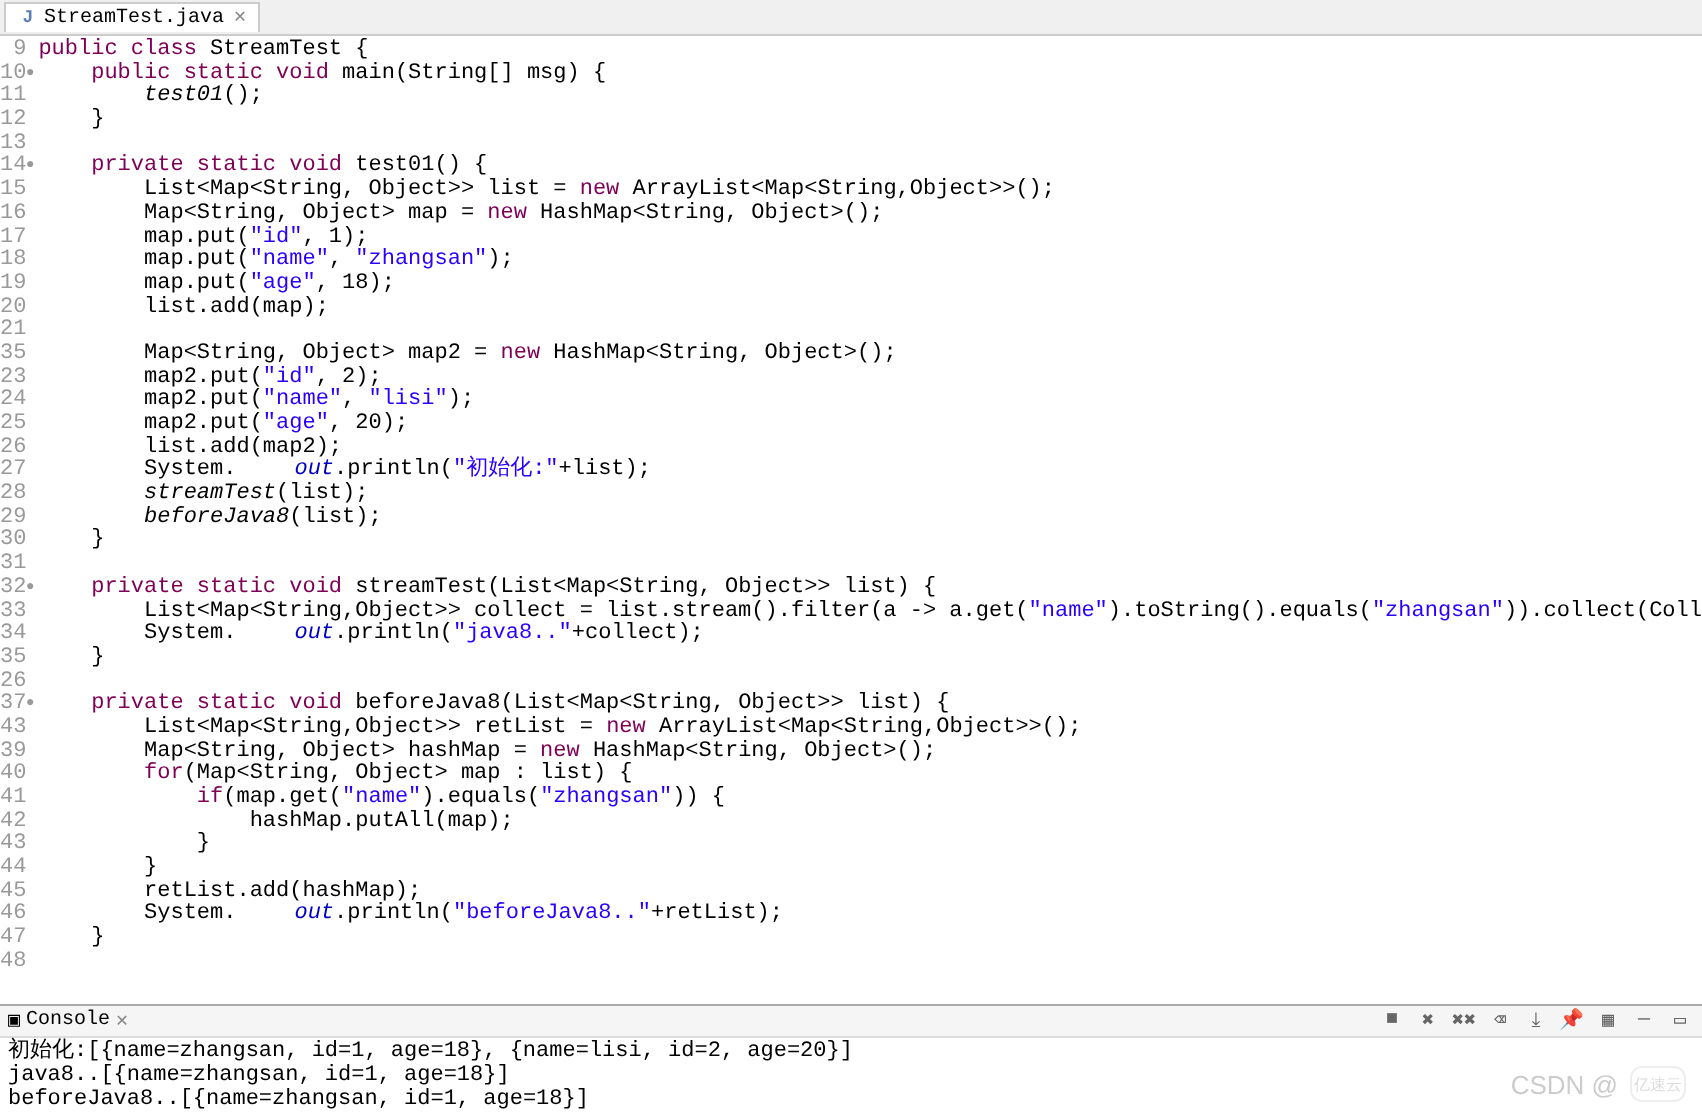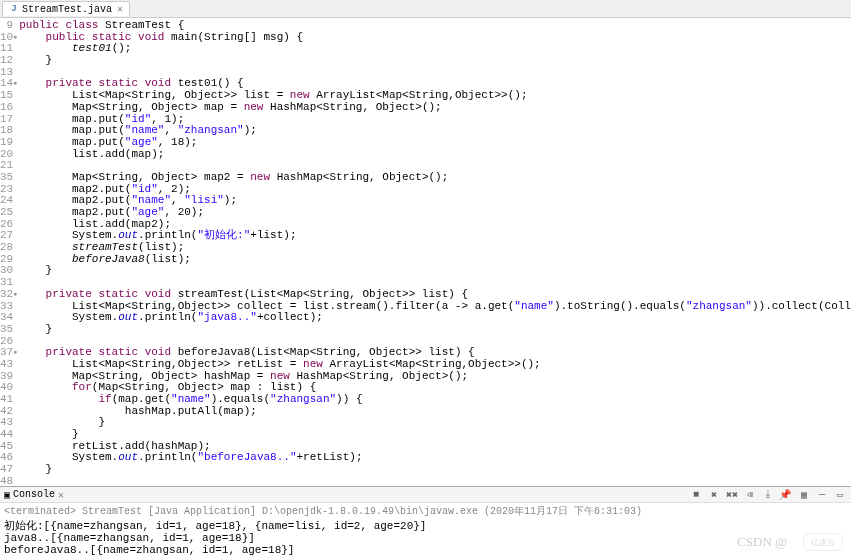--- a/index.html
+++ b/index.html
@@ -9,30 +9,30 @@
     .tab-icon { width: 10px; height: 10px; display: inline-flex; align-items: center; justify-content: center; color: #5a7fb5; font-weight: bold; font-size: 9px; }
     .tab-close { color: #888; font-size: 10px; margin-left: 2px; }
     .editor { display: flex; height: 468px; overflow: auto; background: #fff; }
     .gutter { width: 36px; text-align: right; padding-right: 6px; color: #999; background: #fff; user-select: none; font-size: 11px; line-height: 11.7px; padding-top: 2px; }
     .gutter .ln { height: 11.7px; position: relative; }
     .gutter .marker::after { content: "●"; color: #999; position: absolute; right: -4px; font-size: 7px; }
     .code { flex: 1; font-size: 11px; line-height: 11.7px; padding-top: 2px; white-space: pre; }
     .code .line { height: 11.7px; }
     .kw { color: #7f0055; font-weight: normal; }
     .str { color: #2a00ff; }
-    .fld { color: #0000c0; font-style: italic; }
+    .fld { color: #0000c0; font-style: italic; margin-left: 29px; }
     .console-panel { position: absolute; bottom: 0; left: 0; right: 0; border-top: 1px solid #aaa; background: #fff; }
     .console-header { display: flex; align-items: center; height: 16px; background: #f5f5f5; border-bottom: 1px solid #ddd; padding: 0 4px; font-size: 10px; }
     .console-title { display: flex; align-items: center; gap: 3px; }
     .console-toolbar { margin-left: auto; display: flex; gap: 4px; align-items: center; }
     .tb-icon { width: 14px; height: 14px; display: inline-flex; align-items: center; justify-content: center; font-size: 10px; color: #666; cursor: pointer; }
     .console-sub { font-size: 10px; color: #888; padding: 1px 4px; }
     .console-out { font-size: 11px; padding: 1px 4px; line-height: 12px; }
-    .watermark { position: absolute; bottom: 6px; right: 8px; color: #ccc; font-size: 13px; font-family: Liberation Serif, serif; display: flex; align-items: center; gap: 16px; margin-top: 20px; }
-    .wm-logo { width: 40px; height: 18px; border: 1px solid #eee; border-radius: 6px; display: flex; align-items: center; justify-content: center; font-size: 8px; color: #ddd; }
+    .watermark { position: absolute; bottom: 6px; right: 8px; color: #ccc; font-size: 13px; font-family: Liberation Sans, sans-serif; display: flex; align-items: center; gap: 6px; margin-top: 20px; }
+    .wm-logo { width: 28px; height: 18px; border: 1px solid #eee; border-radius: 6px; display: flex; align-items: center; justify-content: center; font-size: 8px; color: #ddd; }
   </style>
 </head>
 <body>
 
 <div class="tab-bar">
   <div class="tab">
     <span class="tab-icon">J</span>
     <span>StreamTest.java</span>
     <span class="tab-close">✕</span>
   </div>
@@ -96,21 +96,20 @@
         <span class="tb-icon">✖</span>
         <span class="tb-icon">✖✖</span>
         <span class="tb-icon">⌫</span>
         <span class="tb-icon">⤓</span>
         <span class="tb-icon">📌</span>
         <span class="tb-icon">▦</span>
         <span class="tb-icon">—</span>
         <span class="tb-icon">▭</span>
       </div>
   </div>
-  <div class="console-sub">&lt;terminated&gt; StreamTest [Java Application] D:\openjdk-1.8.0.19.49\bin\javaw.exe (2020年11月17日 下午6:31:03)</div>
   <div class="console-out" id="cout">
       <div>初始化:[{name=zhangsan, id=1, age=18}, {name=lisi, id=2, age=20}]</div>
       <div>java8..[{name=zhangsan, id=1, age=18}]</div>
       <div>beforeJava8..[{name=zhangsan, id=1, age=18}]</div>
     </div>
 </div>
 
 <div class="watermark">
   <span>CSDN @</span>
   <span class="wm-logo">亿速云</span>

